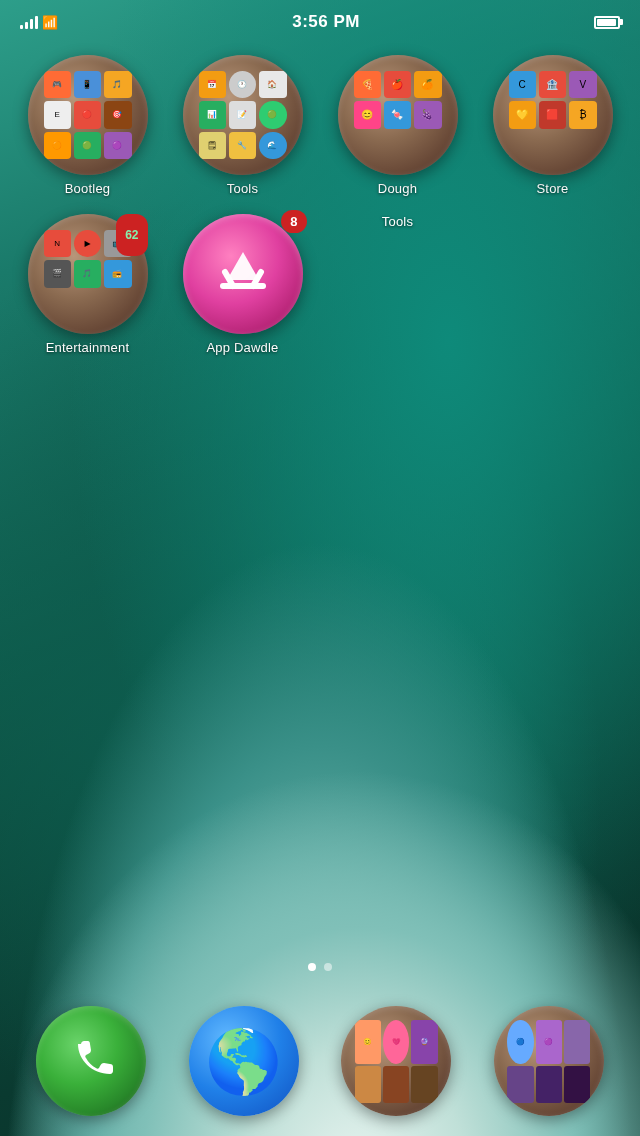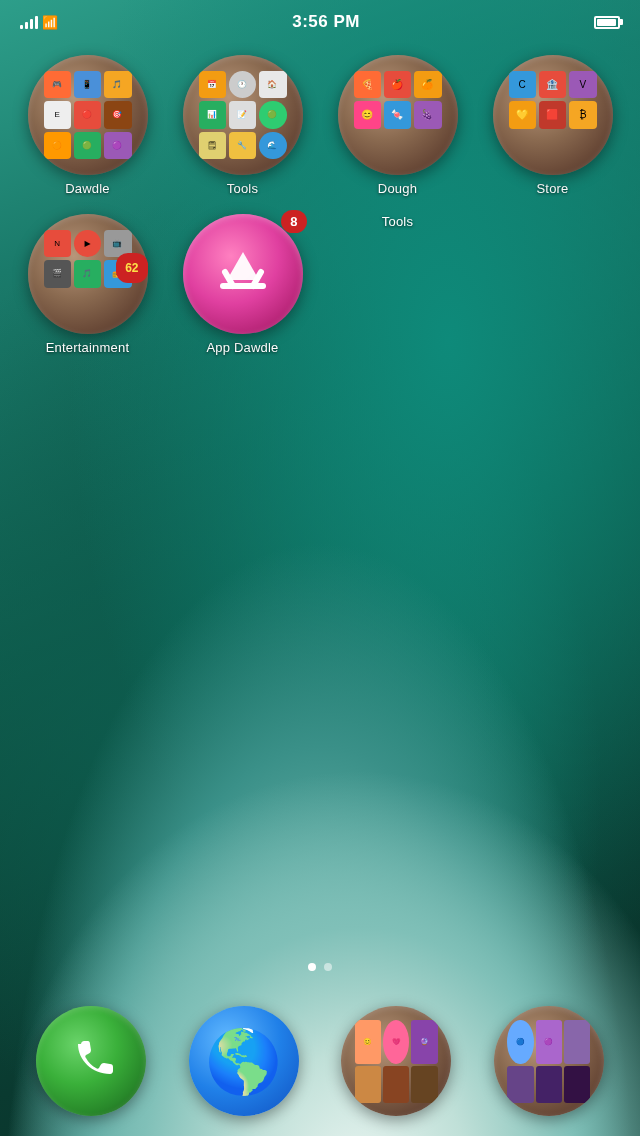--- a/index.html
+++ b/index.html
@@ -324,29 +324,28 @@
 
     .app-icon-wrap {
       position: relative;
     }
 
     .entertainment-badge {
       position: absolute;
       top: 0px;
       right: 0px;
       background: #cc2222;
-      color: #fde047;
+      color: #86efac;
       border-radius: 12px;
       font-size: 12px;
       font-weight: 700;
-      padding: 6px 7px;
+      padding: 12px 7px;
       min-width: 24px;
       text-align: center;
       z-index: 20;
-      margin-top: 39px;
     }
 
     .small-dock-sphere {
       width: 110px;
       height: 110px;
       background: radial-gradient(circle at 38% 35%, #b8967a 0%, #8a6a50 40%, #6a4a38 70%, #4a3028 100%);
       box-shadow: 0 4px 15px rgba(0,0,0,0.4), inset 0 2px 6px rgba(255,255,255,0.2);
       border-radius: 50%;
       display: flex;
       align-items: center;
@@ -391,21 +390,21 @@
           <div class="mini-app" style="background:#f5a623;border-radius:4px;font-size:8px">🎵</div>
           <div class="mini-app" style="background:#eee;border-radius:4px;font-size:8px">E</div>
           <div class="mini-app" style="background:#e74c3c;border-radius:4px;font-size:8px">🔴</div>
           <div class="mini-app" style="background:#8B4513;border-radius:4px;font-size:8px">🎯</div>
           <div class="mini-app" style="background:#ff9900;border-radius:4px;font-size:8px">🟠</div>
           <div class="mini-app" style="background:#27ae60;border-radius:4px;font-size:8px">🟢</div>
           <div class="mini-app" style="background:#9b59b6;border-radius:4px;font-size:8px">🟣</div>
         </div>
       </div>
     </div>
-    <span class="app-label">Dawdle</span>
+    <span class="app-label">Bootleg</span>
   </div>
 
   <div class="app-item">
     <div class="app-icon-wrap">
       <div class="app-icon folder-sphere">
         <div class="folder-inner">
           <div class="mini-app" style="background:#f39c12;border-radius:4px;font-size:8px">📅</div>
           <div class="mini-app" style="background:#ccc;border-radius:50%;font-size:8px">🕐</div>
           <div class="mini-app" style="background:#e8e8e8;border-radius:4px;font-size:8px">🏠</div>
           <div class="mini-app" style="background:#27ae60;border-radius:4px;font-size:8px">📊</div>

